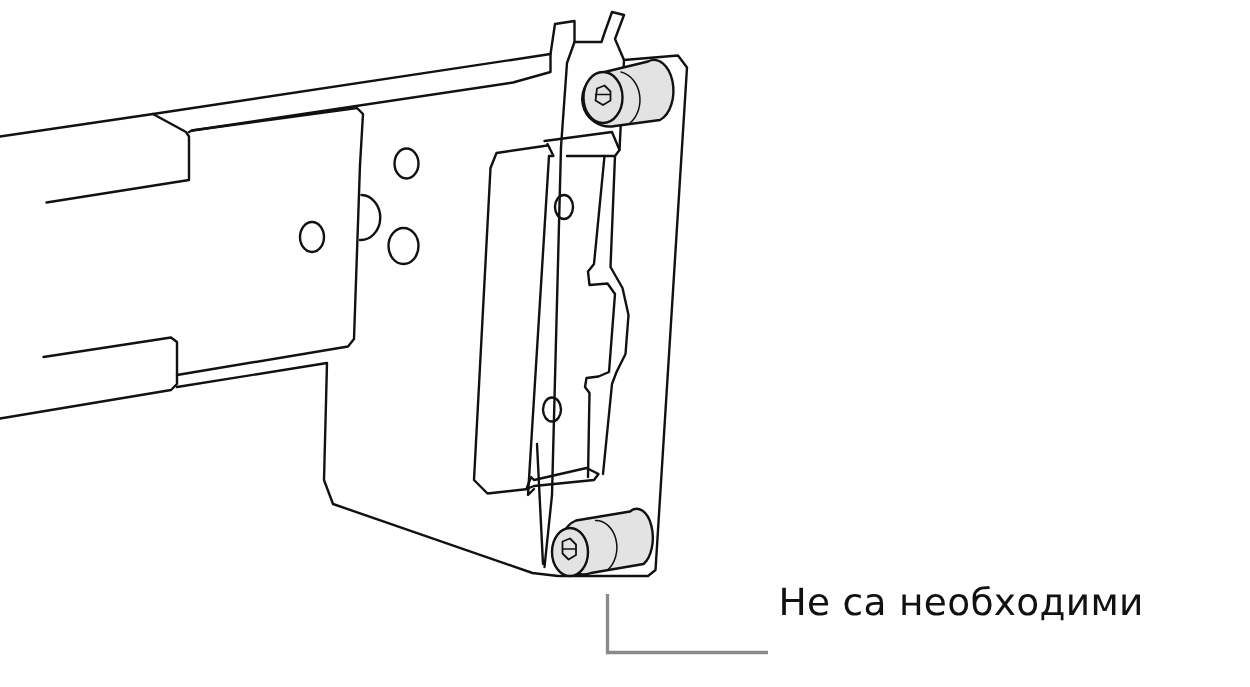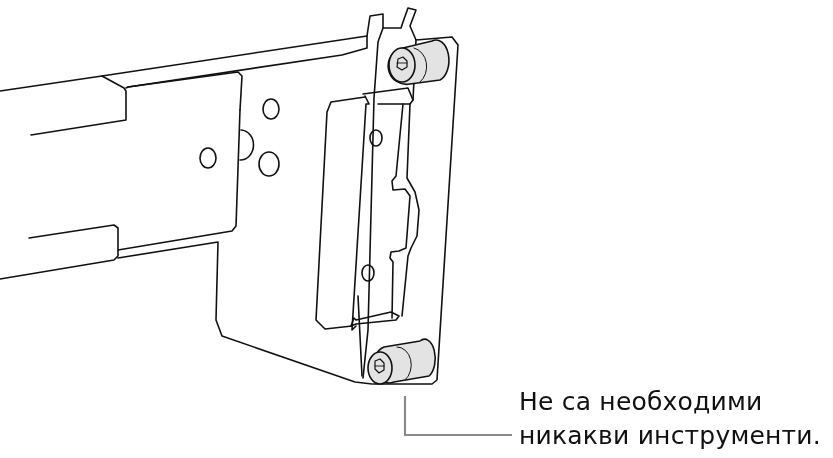--- a/index.html
+++ b/index.html
@@ -24,21 +24,21 @@
     .callout-text {
       position: absolute;
       left: 519px;
       top: 385px;
       font-size: 25px;
       line-height: 34px;
       color: #111111;
       letter-spacing: 0.2px;
       white-space: nowrap;
     }
-    .callout-text span { display: block; }
+    .callout-text span { display: block; text-align: right; }
   </style>
 </head>
 <body>
 
 <svg class="illustration" viewBox="0 0 833 458" xmlns="http://www.w3.org/2000/svg">
   <g fill="none" stroke="#111" stroke-width="1.6" stroke-linejoin="round" stroke-linecap="round">
 
     <g>
       <path d="M0,91 L102,76 L367,36 L367,48 L342,55 L128,87 L126,88"></path>
       <path d="M102,76 L124,88 L126,91 L126,120 L31,135"></path>
@@ -89,14 +89,13 @@
       <polygon points="375,361 380,359 384,363 384,370 379,373 375,369" stroke-width="1.2"></polygon>
       <line x1="375" y1="366" x2="384" y2="366" stroke-width="0.9"></line>
     </g>
   </g>
 
   <polyline points="405,396 405,435 512,435" fill="none" stroke="#8a8a8a" stroke-width="2.2"></polyline>
 </svg>
 
 <div class="callout-text">
   <span>Не са необходими</span>
-  <span>никакви инструменти.</span>
 </div>
 
 </body></html>

